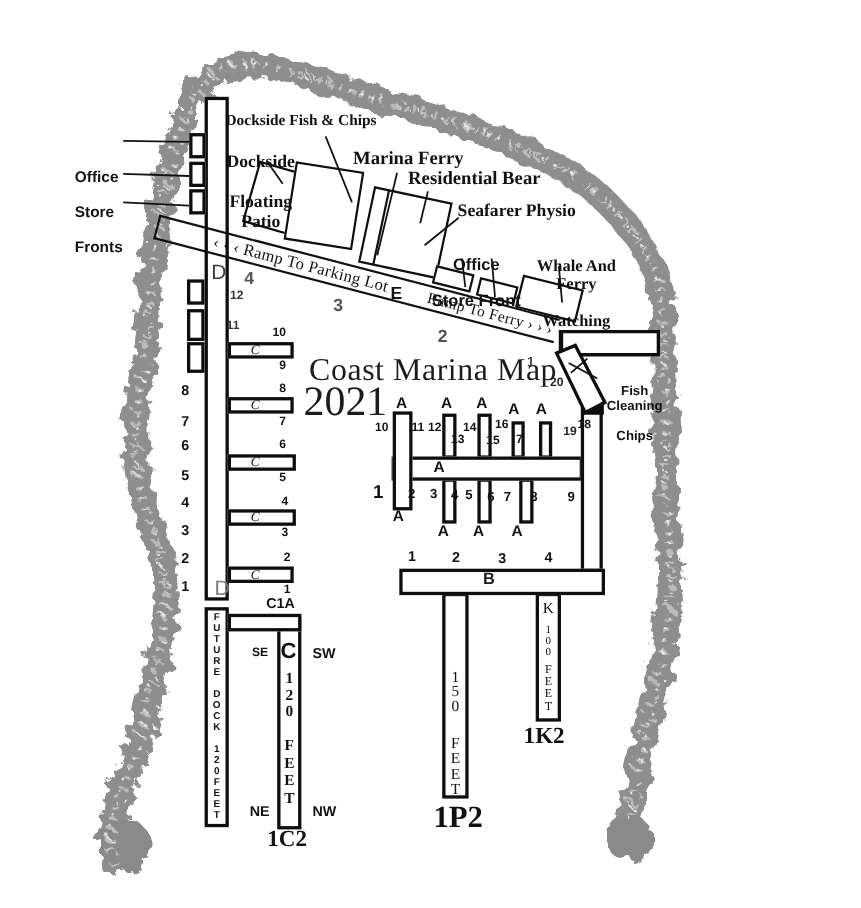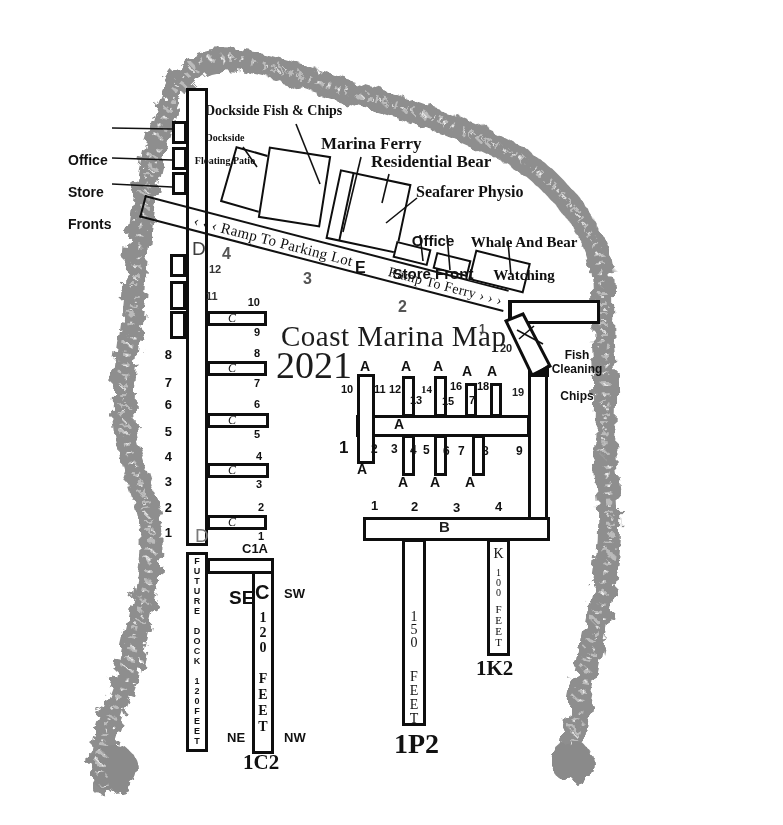--- a/index.html
+++ b/index.html
@@ -129,33 +129,33 @@
   </g>
 </svg>
 
 <div class="l sb" style="left:68px;top:136px;font-size:14px;line-height:16px;">
   <div>Office</div>
   <div>Store</div>
   <div>Fronts</div>
 </div>
 
 <span class="l rb" style="left:205px;top:103px;font-size:14px;white-space:nowrap;">Dockside Fish &amp; Chips</span>
-<div class="l rb ctr" style="left:184px;top:121px;width:82px;font-size:10px;">
+<div class="l rb ctr" style="left:196px;top:121px;width:82px;font-size:16px;">
   <div>Dockside</div>
   <div>Floating Patio</div>
 </div>
 <span class="l rb" style="left:321px;top:134px;font-size:17px;white-space:nowrap;">Marina Ferry</span>
 <span class="l rb" style="left:371px;top:152px;font-size:17px;white-space:nowrap;">Residential Bear</span>
 <span class="l rb" style="left:416px;top:183px;font-size:16px;white-space:nowrap;">Seafarer Physio</span>
 <div class="l sb ctr" style="left:390px;top:216px;width:86px;font-size:15px;">
   <div>Office</div>
   <div>Store Front</div>
 </div>
 <div class="l rb ctr" style="left:468px;top:217px;width:112px;font-size:15px;">
-  <div>Whale And Bear</div>
+  <div>Whale And Ferry</div>
   <div>Watching</div>
 </div>
 <div class="l sb ctr" style="left:538px;top:336px;width:78px;font-size:12px;">
   <div>Fish Cleaning</div>
   <div>Chips</div>
 </div>
 
 <span class="l rs" style="left:281px;top:320px;font-size:29px;letter-spacing:0.5px;color:#1c1c1c;white-space:nowrap;">Coast Marina Map</span>
 <span class="l rs" style="left:276px;top:344px;font-size:38px;color:#1c1c1c;">2021</span>
 
@@ -206,44 +206,44 @@
 <span class="l sb" style="left:394px;top:417px;font-size:14px;">A</span>
 <span class="l sb" style="left:357px;top:462px;font-size:14px;">A</span>
 <span class="l sb" style="left:398px;top:475px;font-size:14px;">A</span>
 <span class="l sb" style="left:430px;top:475px;font-size:14px;">A</span>
 <span class="l sb" style="left:465px;top:475px;font-size:14px;">A</span>
 
 <span class="l sb" style="left:341px;top:383px;font-size:11px;">10</span>
 <span class="l sb" style="left:374px;top:383px;font-size:11px;">11</span>
 <span class="l sb" style="left:389px;top:383px;font-size:11px;">12</span>
 <span class="l sb" style="left:410px;top:394px;font-size:11px;">13</span>
-<span class="l sb" style="left:421px;top:383px;font-size:11px;font-family:Liberation Serif, serif;">14</span>
+<span class="l sb" style="left:421px;top:383px;font-size:11px;">14</span>
 <span class="l sb" style="left:442px;top:395px;font-size:11px;">15</span>
 <span class="l sb" style="left:450px;top:380px;font-size:11px;">16</span>
 <span class="l sb" style="left:469px;top:394px;font-size:11px;">7</span>
-<span class="l sb" style="left:477px;top:380px;font-size:11px;">18</span>
+<span class="l sb" style="left:477px;top:380px;font-size:11px;padding-left:48px;">18</span>
 
 <span class="l sb" style="left:339px;top:438px;font-size:17px;">1</span>
 <span class="l sb" style="left:371px;top:443px;font-size:12px;">2</span>
 <span class="l sb" style="left:391px;top:443px;font-size:12px;">3</span>
 <span class="l sb" style="left:410px;top:444px;font-size:12px;">4</span>
 <span class="l sb" style="left:423px;top:444px;font-size:12px;">5</span>
 <span class="l sb" style="left:443px;top:445px;font-size:12px;">6</span>
 <span class="l sb" style="left:458px;top:445px;font-size:12px;">7</span>
 <span class="l sb" style="left:482px;top:445px;font-size:12px;">8</span>
 <span class="l sb" style="left:516px;top:445px;font-size:12px;">9</span>
 
 <span class="l sb" style="left:371px;top:499px;font-size:13px;">1</span>
 <span class="l sb" style="left:411px;top:500px;font-size:13px;">2</span>
 <span class="l sb" style="left:453px;top:501px;font-size:13px;">3</span>
 <span class="l sb" style="left:495px;top:500px;font-size:13px;">4</span>
 <span class="l sn" style="left:439px;top:519px;font-size:15px;font-weight:600;color:#222;">B</span>
 
 <span class="l sb" style="left:242px;top:542px;font-size:13px;">C1A</span>
-<span class="l sb" style="left:229px;top:587px;font-size:19px;">SE</span>
+<span class="l sb" style="left:229px;top:587px;font-size:11px;">SE</span>
 <span class="l sb" style="left:255px;top:581px;font-size:20px;">C</span>
 <span class="l sb" style="left:284px;top:587px;font-size:13px;">SW</span>
 <span class="l rb ctr" style="left:252px;top:610px;width:22px;font-size:14px;line-height:15px;">1
 2
 0</span>
 <span class="l rb ctr" style="left:252px;top:671px;width:22px;font-size:14px;line-height:16px;">F
 E
 E
 T</span>
 <span class="l sb" style="left:227px;top:731px;font-size:13px;">NE</span>

